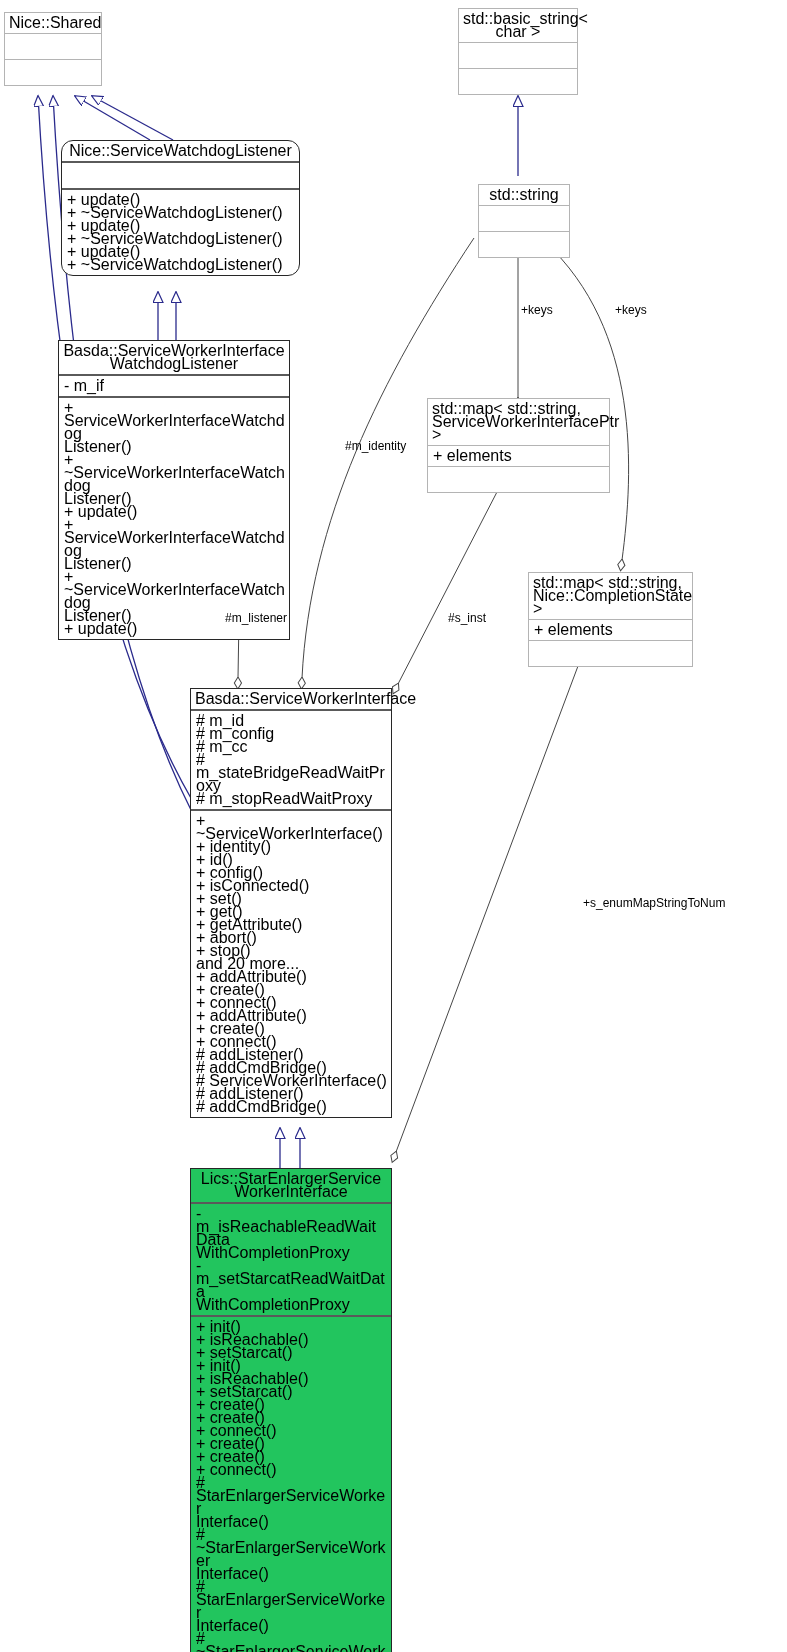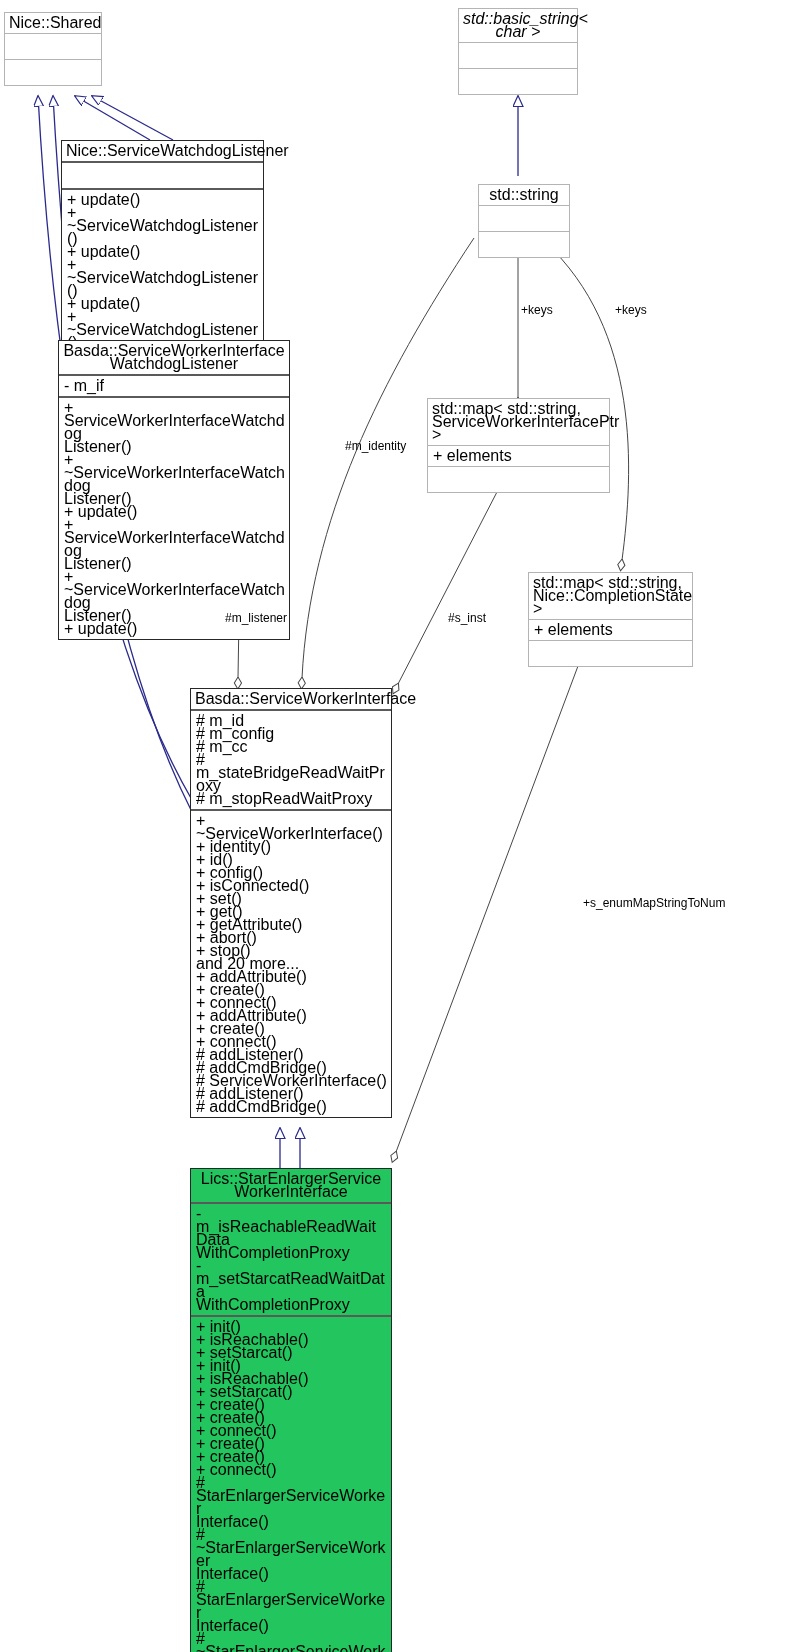--- a/index.html
+++ b/index.html
@@ -139,21 +139,21 @@
     <div class="sep"></div>
     <div class="uml-attrs">
       <div class="empty-row"></div>
     </div>
     <div class="sep"></div>
     <div class="uml-ops">
       <div class="empty-row"></div>
     </div>
   </div>
 
-  <div class="uml-box bold" style="left:61px; top:140px; width:203px;">
+  <div class="uml-box bold" style="left:61px; top:140px; width:239px;border-radius:12px;">
     <div class="uml-title">Nice::ServiceWatchdogListener</div>
     <div class="sep"></div>
     <div class="uml-attrs">
       <div class="empty-row"></div>
     </div>
     <div class="sep"></div>
     <div class="uml-ops">
       <div class="uml-row">+ update()</div>
       <div class="uml-row">+ ~ServiceWatchdogListener()</div>
       <div class="uml-row">+ update()</div>
@@ -178,21 +178,21 @@
 Listener()</div>
       <div class="uml-row">+ update()</div>
       <div class="uml-row">+ ServiceWorkerInterfaceWatchdog
 Listener()</div>
       <div class="uml-row">+ ~ServiceWorkerInterfaceWatchdog
 Listener()</div>
       <div class="uml-row">+ update()</div>
     </div>
   </div>
 
-  <div class="uml-box thin" style="left:458px; top:8px; width:120px;font-style:italic;">
+  <div class="uml-box thin" style="left:458px; top:8px; width:120px;">
     <div class="uml-title">std::basic_string&lt;
 char &gt;</div>
     <div class="sep"></div>
     <div class="uml-attrs">
       <div class="empty-row"></div>
     </div>
     <div class="sep"></div>
     <div class="uml-ops">
       <div class="empty-row"></div>
     </div>

